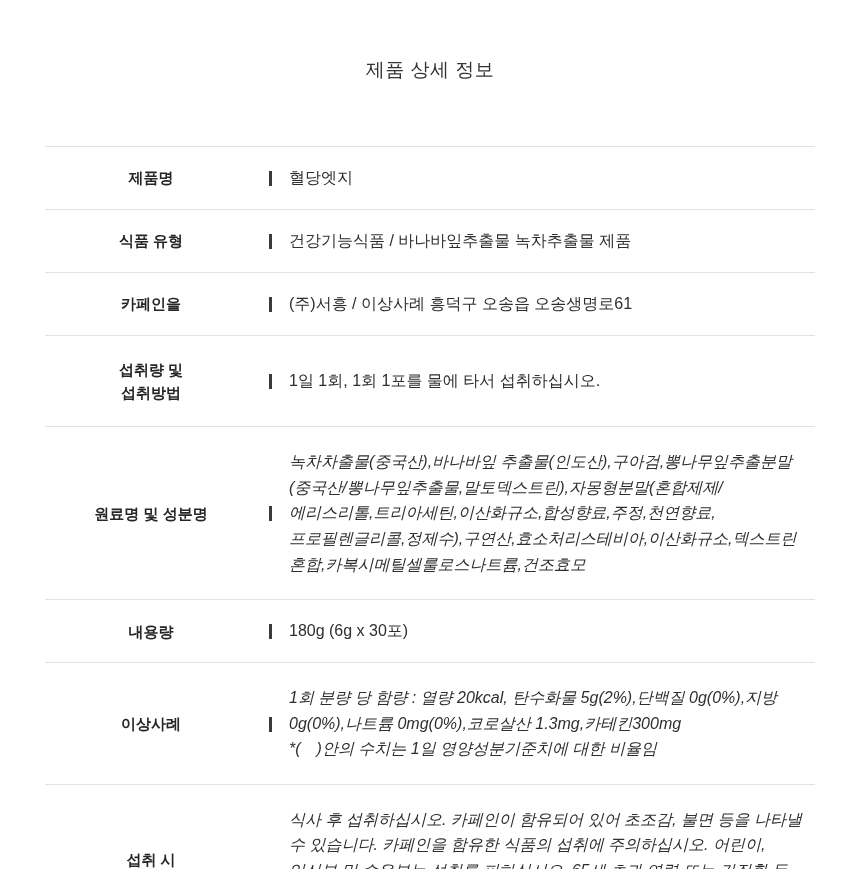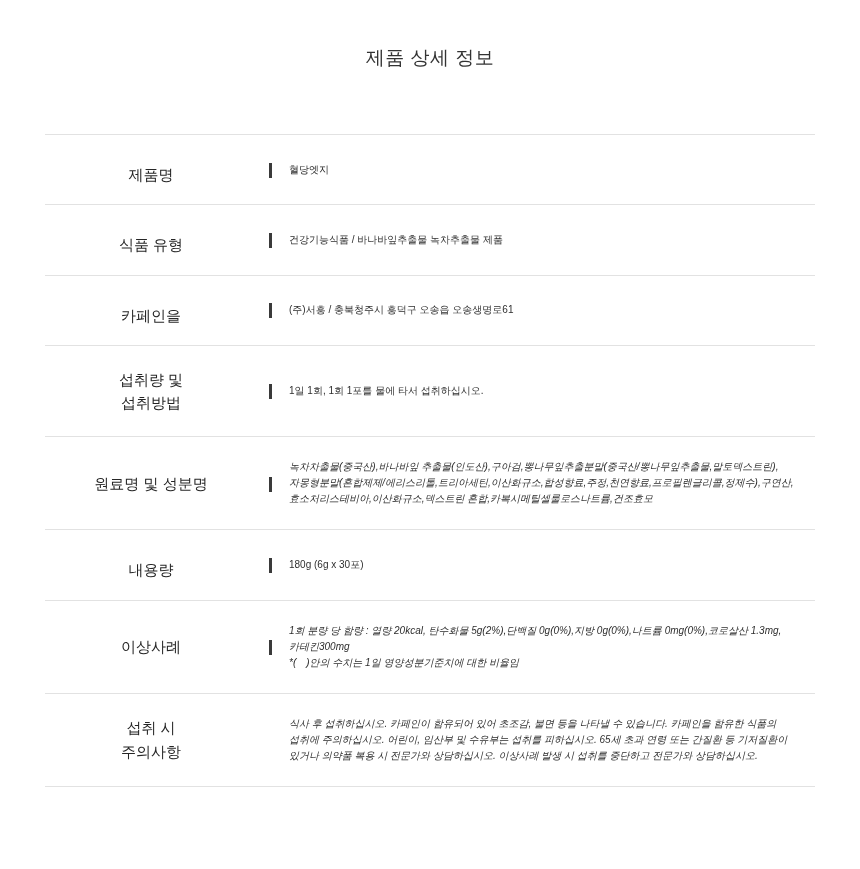--- a/index.html
+++ b/index.html
@@ -21,21 +21,21 @@
     position: relative;
   }
   .page-title {
     text-align: center;
     font-size: 19px;
     font-weight: 400;
     color: #333333;
     letter-spacing: 0.5px;
     padding-top: 45px;
     padding-bottom: 0;
-    margin: 0;
+    margin: 12px;
   }
   .spec-table {
     width: 770px;
     margin: 63px auto 0 auto;
     border-collapse: collapse;
     table-layout: fixed;
   }
   .spec-table tr {
     border-top: 1px solid #e2e2e2;
   }
@@ -43,39 +43,39 @@
     border-bottom: 1px solid #e2e2e2;
   }
   .spec-table td {
     vertical-align: middle;
     padding: 0;
   }
   td.label {
     width: 200px;
     text-align: center;
     font-size: 15px;
-    font-weight: normal;
+    font-weight: bold;
     color: #262626;
     line-height: 1.55;
-    padding: 28px 6px 18px 6px;
+    padding: 18px 6px 18px 6px;
   }
   td.sep {
     width: 26px;
     text-align: center;
     padding: 0;
   }
   .bar {
     display: inline-block;
     width: 3px;
     height: 15px;
     background: #3a3a3a;
     vertical-align: middle;
   }
   td.value {
-    font-size: 10px;
+    font-size: 16px;
     color: #2e2e2e;
     line-height: 1.62;
     padding: 18px 8px 18px 6px;
     word-break: keep-all;
   }
   td.value.tight {
     line-height: 1.6;
     font-style: italic;
   }
   .row-tall td.label,
@@ -102,21 +102,21 @@
 
       <tr>
         <td class="label">식품 유형</td>
         <td class="sep"><span class="bar"></span></td>
         <td class="value">건강기능식품 / 바나바잎추출물 녹차추출물 제품</td>
       </tr>
 
       <tr>
         <td class="label">카페인을</td>
         <td class="sep"><span class="bar"></span></td>
-        <td class="value">(주)서흥 / 충북청주시 흥덕구 오송읍 오송생명로61</td>
+        <td class="value">(주)서흥 / 이상사례 흥덕구 오송읍 오송생명로61</td>
       </tr>
 
       <tr class="row-tall">
         <td class="label">섭취량 및<br>섭취방법</td>
         <td class="sep"><span class="bar"></span></td>
         <td class="value">1일 1회, 1회 1포를 물에 타서 섭취하십시오.</td>
       </tr>
 
       <tr class="row-tall">
         <td class="label">원료명 및 성분명</td>

